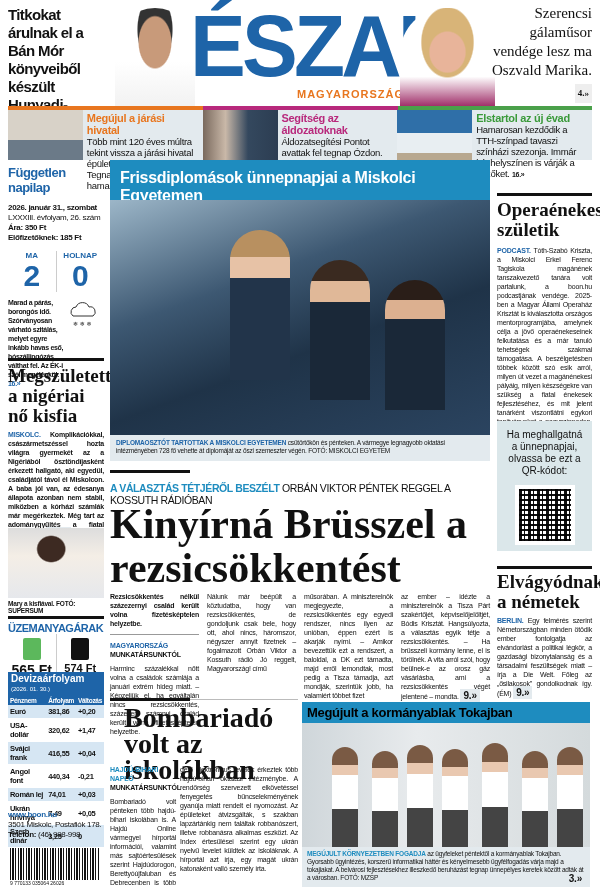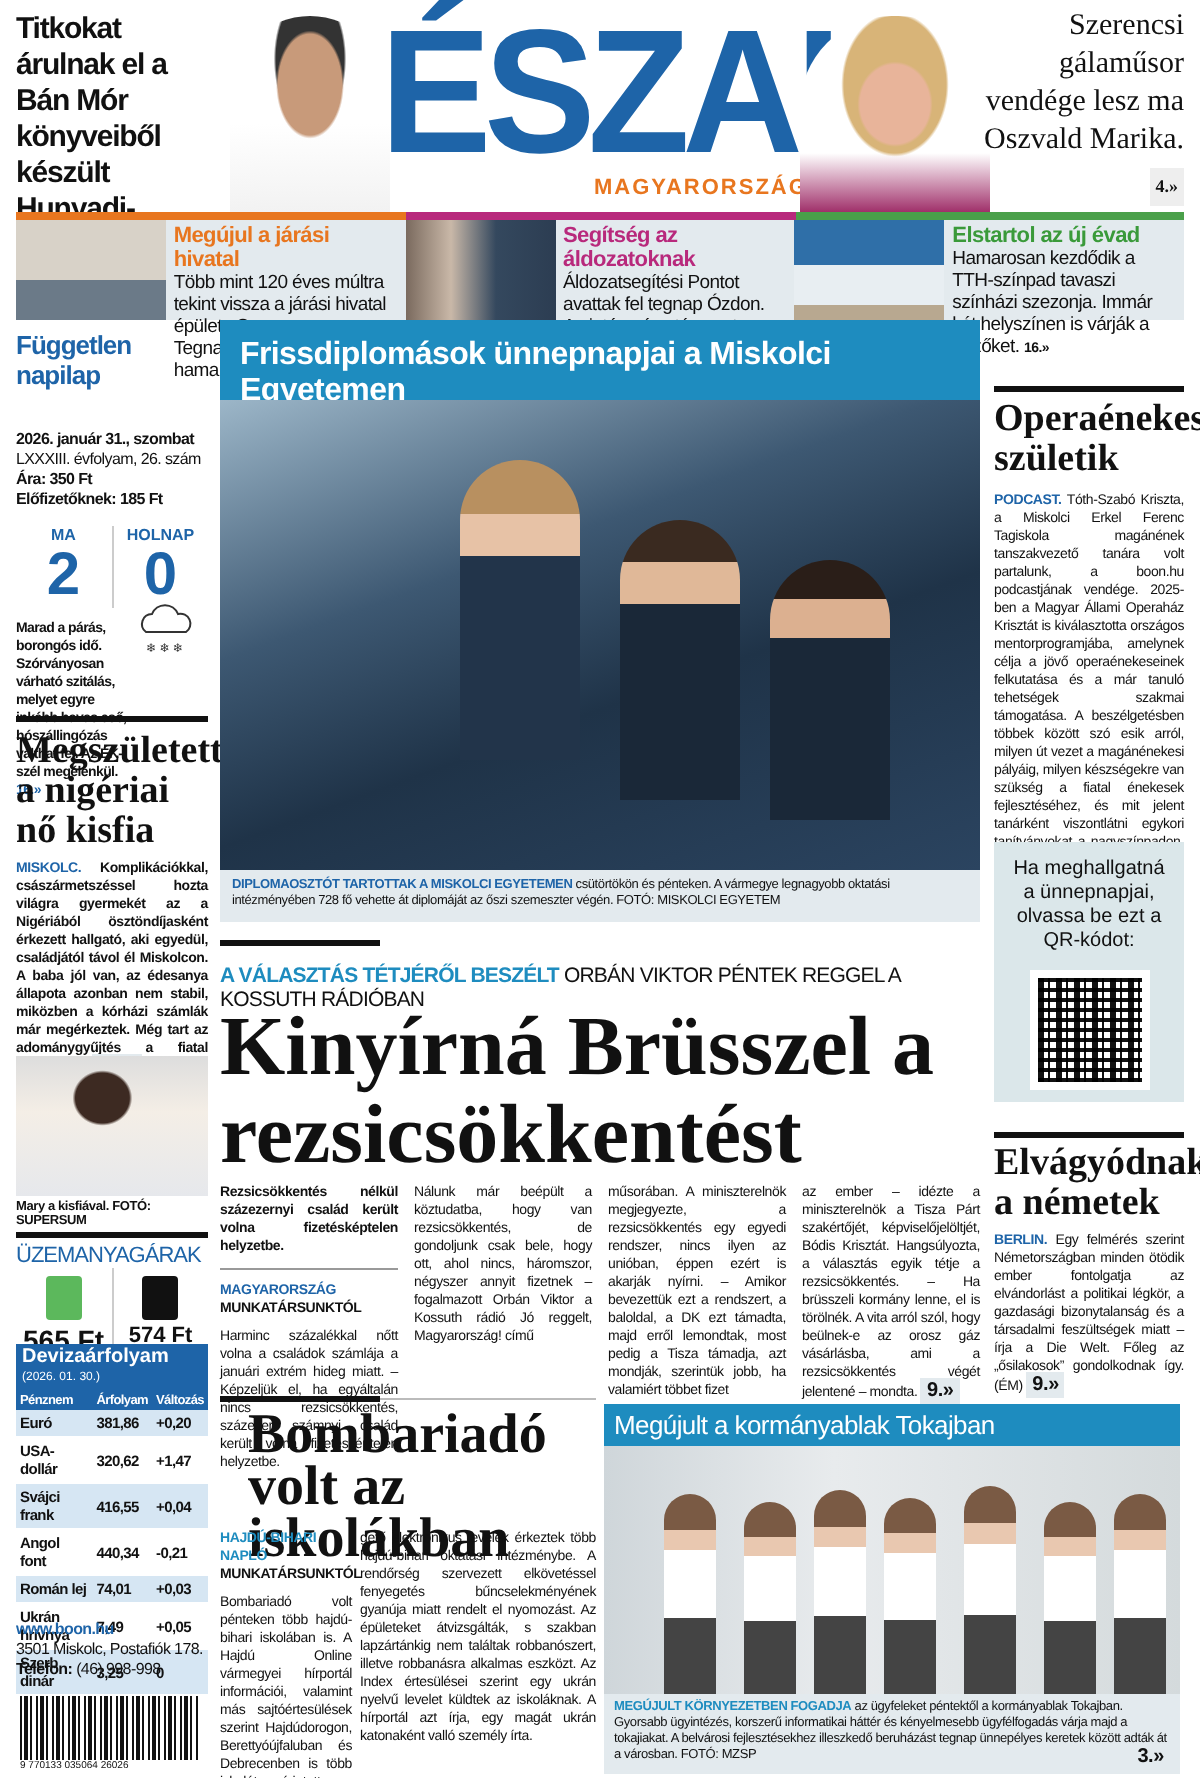--- a/index.html
+++ b/index.html
@@ -15,21 +15,21 @@
 .teaser-r{right:8px;top:4px;width:100px;text-align:right;font-size:15px;line-height:19px;font-family:"Liberation Serif",serif}
 .bars{top:106px;left:8px;width:584px;height:4px;display:flex}
 
 .band{top:110px;left:8px;width:584px;height:50px;background:#e3eaee;display:flex}
 .band .img{width:83px;height:50px}
 .band .txt{width:132px;padding:2px 4px;font-size:9.5px;line-height:11px;letter-spacing:-0.3px}
 .band .ttl{font-weight:bold;font-size:11px;line-height:12px;letter-spacing:-0.3px}
 
 .leftcol{left:8px;top:165px;width:96px}
 .fn-title{color:#1e64a8;font-weight:bold;font-size:13px;letter-spacing:-0.5px}
-.meta{font-size:8px;line-height:10px;margin-top:20px;letter-spacing:-0.3px}
+.meta{font-size:8px;line-height:10px;margin-top:8px;letter-spacing:-0.3px}
 .meta b{font-weight:bold}
 .weather{display:flex;margin-top:8px;text-align:center}
 .weather>div{flex:1}
 .weather .lbl{color:#1e64a8;font-size:8px;font-weight:bold}
 .weather .num{color:#1e64a8;font-size:30px;font-weight:900;line-height:32px}
 .weather .sep{width:1px;flex:0 0 1px;background:#ccc}
 .wtext{font-size:7px;line-height:9px;font-weight:bold;width:60px;margin-top:6px;letter-spacing:-0.3px}
 .wicon{left:68px;top:300px;width:30px;height:28px}
 .rule{height:3px;background:#111}
 .h-serif{font-family:"Liberation Serif",serif;font-weight:bold;color:#111}
@@ -42,36 +42,36 @@
 .feature-cap{left:110px;top:435px;width:380px;height:26px;background:#e3eaee;font-size:6.5px;line-height:8px;padding:4px 6px;letter-spacing:-0.2px}
 
 .kicker{left:110px;top:482px;width:380px;font-size:10.5px;font-weight:bold;letter-spacing:-0.4px}
 .headline{left:110px;top:502px;width:380px;font-size:42px;line-height:44px}
 .cols{left:110px;top:592px;width:380px;display:flex;gap:8px}
 .cols>div{flex:1}
 .qr-box{left:497px;top:421px;width:95px;height:130px;background:#dbe7ea;text-align:center;font-size:10px;line-height:12px;padding-top:8px}
 .qr{width:60px;height:60px;margin:8px auto 0;background:#fff;padding:4px}
 .qr-inner{width:100%;height:100%;background:repeating-linear-gradient(90deg,#111 0 3px,#fff 3px 5px,#111 5px 6px,#fff 6px 9px),repeating-linear-gradient(0deg,#111 0 2px,#fff 2px 5px);background-blend-mode:multiply}
 
-.fuel-title{color:#1e64a8;font-weight:normal;font-size:11px;letter-spacing:-0.5px}
+.fuel-title{color:#1e64a8;font-weight:bold;font-size:11px;letter-spacing:-0.5px}
 .pump{width:18px;height:22px;margin:4px auto 2px;border-radius:2px}
 
 .fx{left:8px;top:687px;width:96px}
 .fx-head{background:#1e64a8;color:#fff;padding:2px 3px;font-weight:bold;font-size:10px;line-height:10px}
 .fx-head small{display:block;font-size:6px;font-weight:normal}
 .fx table{width:100%;border-collapse:collapse;font-size:7.5px;font-weight:bold;letter-spacing:-0.3px}
 .fx th{background:#1e64a8;color:#fff;font-size:6.5px;text-align:left;padding:1px 2px}
 .fx td{padding:2px 2px;border-bottom:1px solid #fff}
 .fx tr:nth-child(odd) td{background:#fff}
 .fx tr:nth-child(even) td{background:#d6e6f3}
 .fx td.n{text-align:left}
 
 .bomb-title{left:124px;top:705px;width:140px;font-size:28px;line-height:26px}
 .tokaj{left:302px;top:702px;width:288px;height:185px;background:#e3eaee}
-.tokaj-head{background:#1e8cbf;color:#ffffff;font-weight:normal;font-size:13px;padding:3px 5px;letter-spacing:-0.3px}
+.tokaj-head{background:#1e8cbf;color:#000000;font-weight:bold;font-size:13px;padding:3px 5px;letter-spacing:-0.3px}
 .tokaj-img{height:124px;background:linear-gradient(90deg,#cfd6da,#e8ebed 40%,#d4dadc);position:relative;overflow:hidden}
 .person{position:absolute;bottom:0;width:26px;border-radius:13px 13px 0 0;background:linear-gradient(#7a5a44 0 18%,#e9c8b0 18% 28%,#fff 28% 62%,#444 62%)}
 .tokaj-cap{font-size:6.5px;line-height:8px;padding:3px 5px;letter-spacing:-0.2px}
 .barcode{left:10px;top:848px;width:90px;height:32px;background:repeating-linear-gradient(90deg,#111 0 1px,#fff 1px 2px,#111 2px 4px,#fff 4px 5px,#111 5px 6px,#fff 6px 8px)}
 </style>
 </head>
 <body>
 
 <div class="abs teaser-l">
   <div>Titkokat árulnak el a Bán Mór könyveiből készült Hunyadi-filmről.</div>

